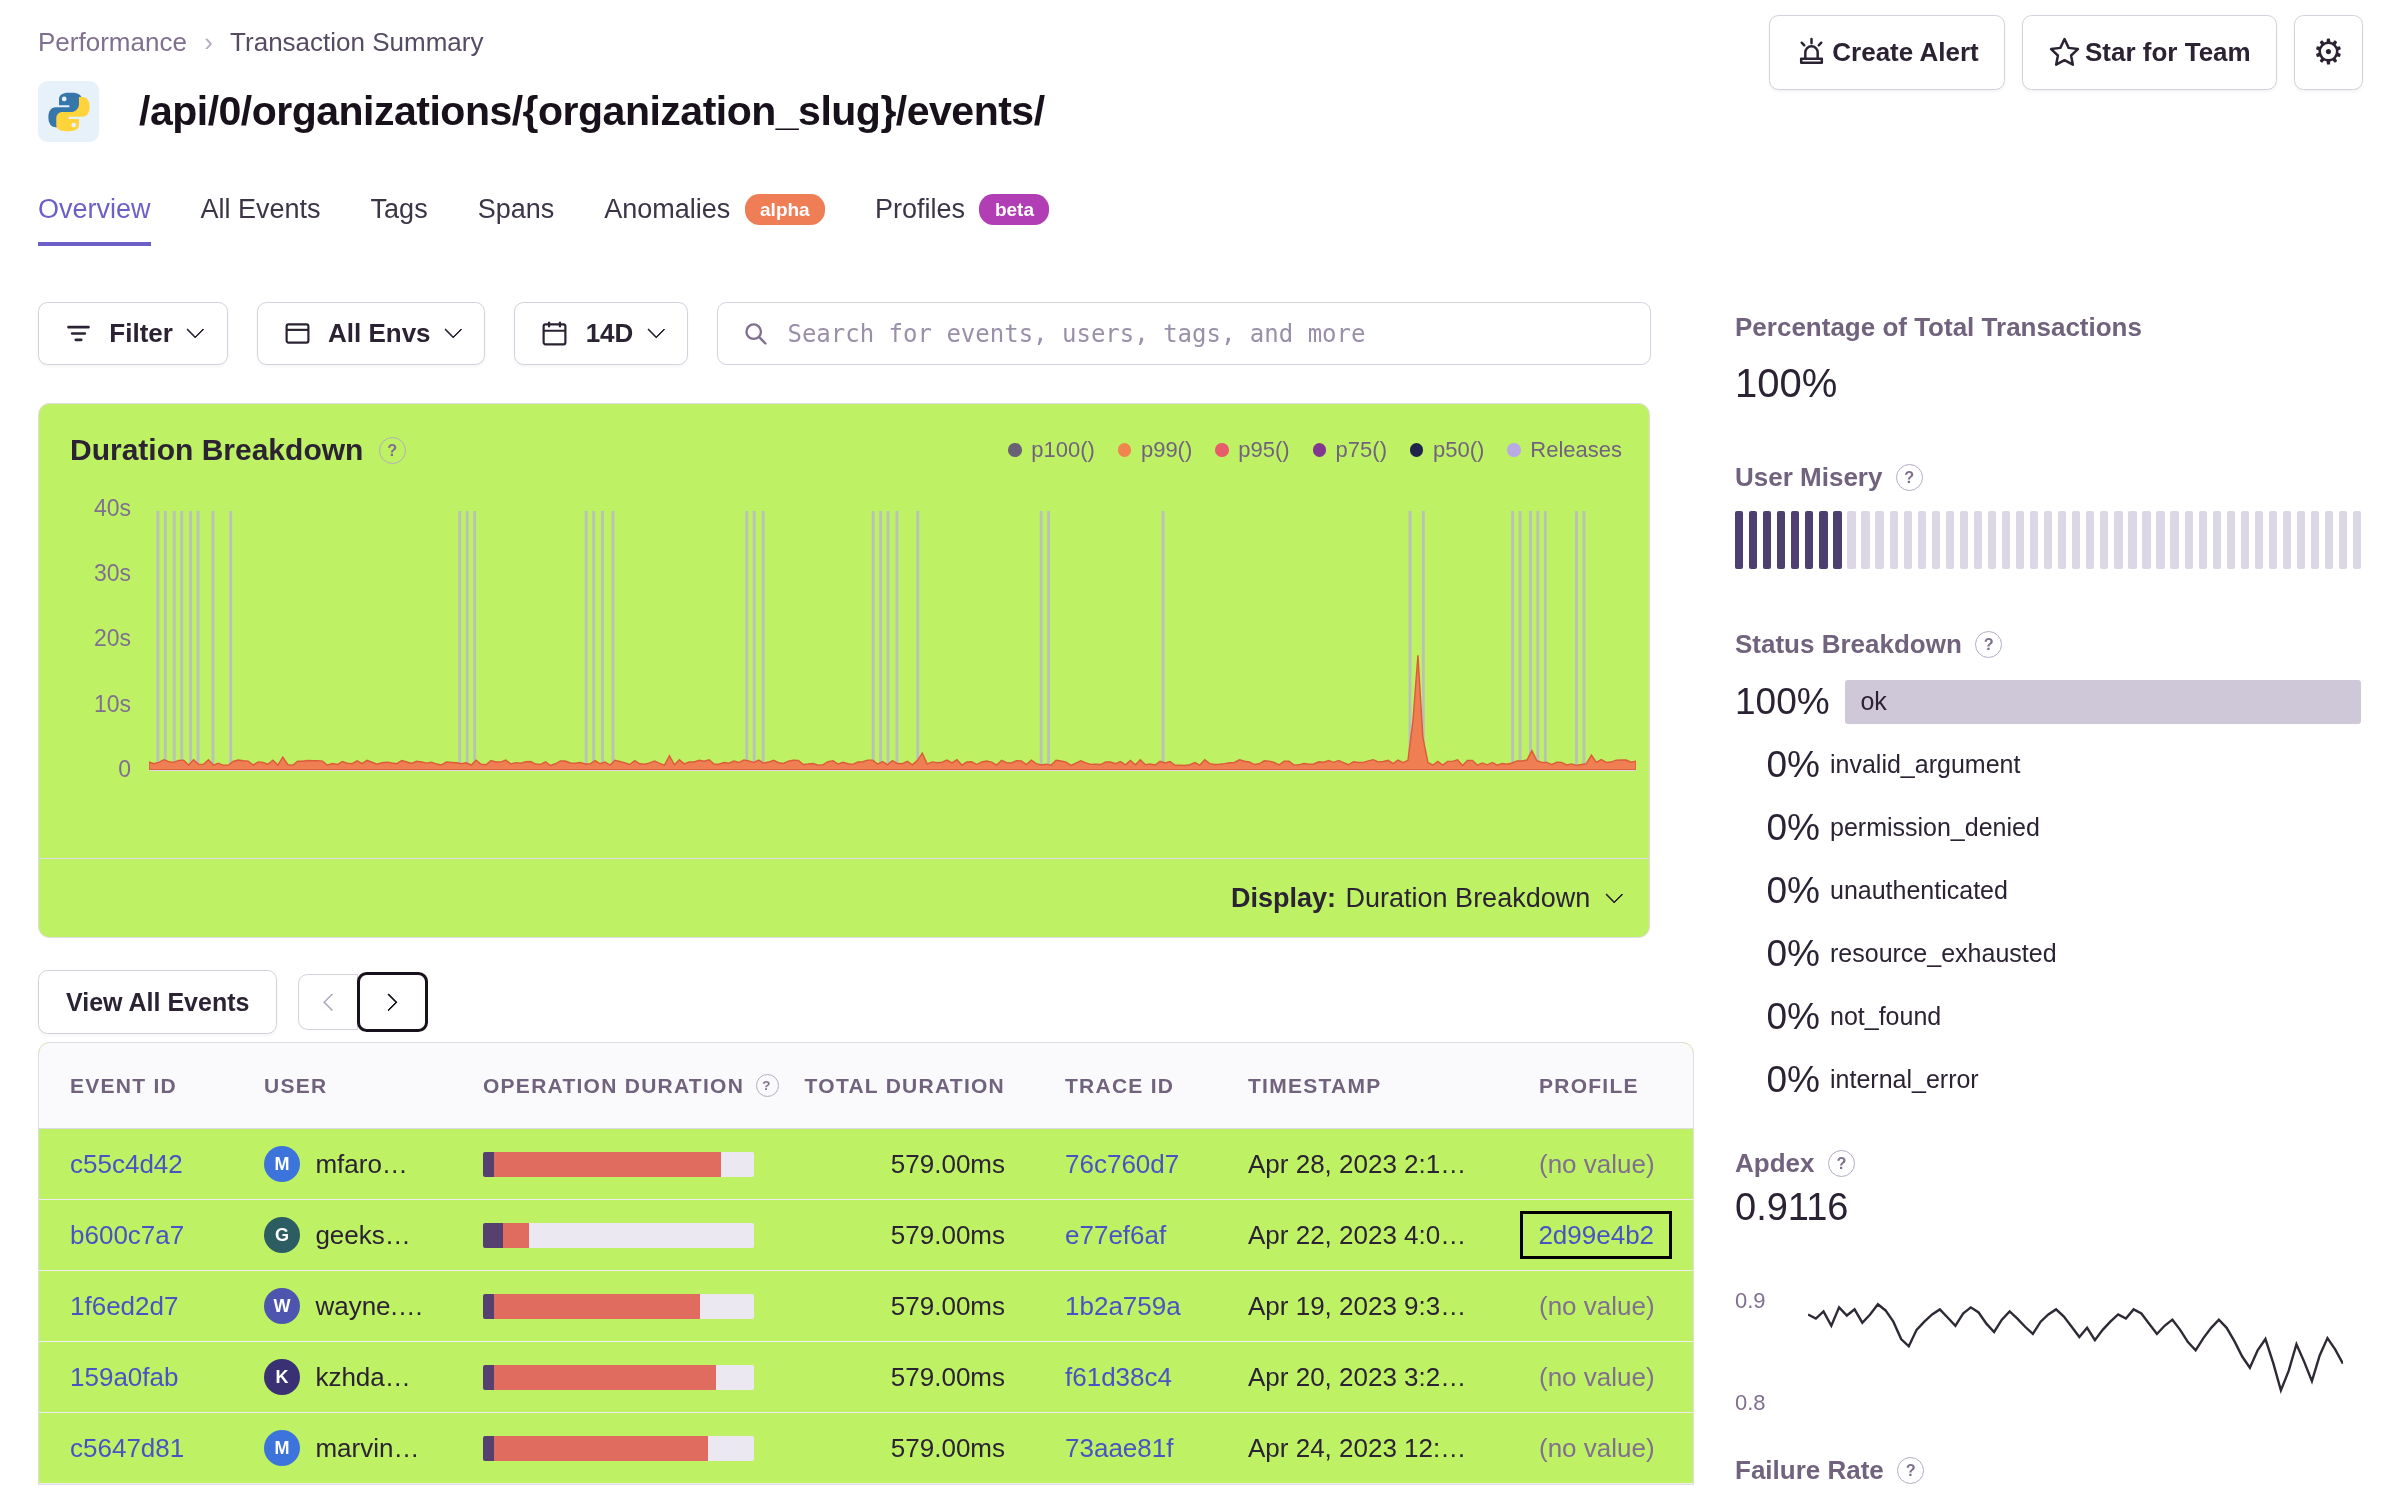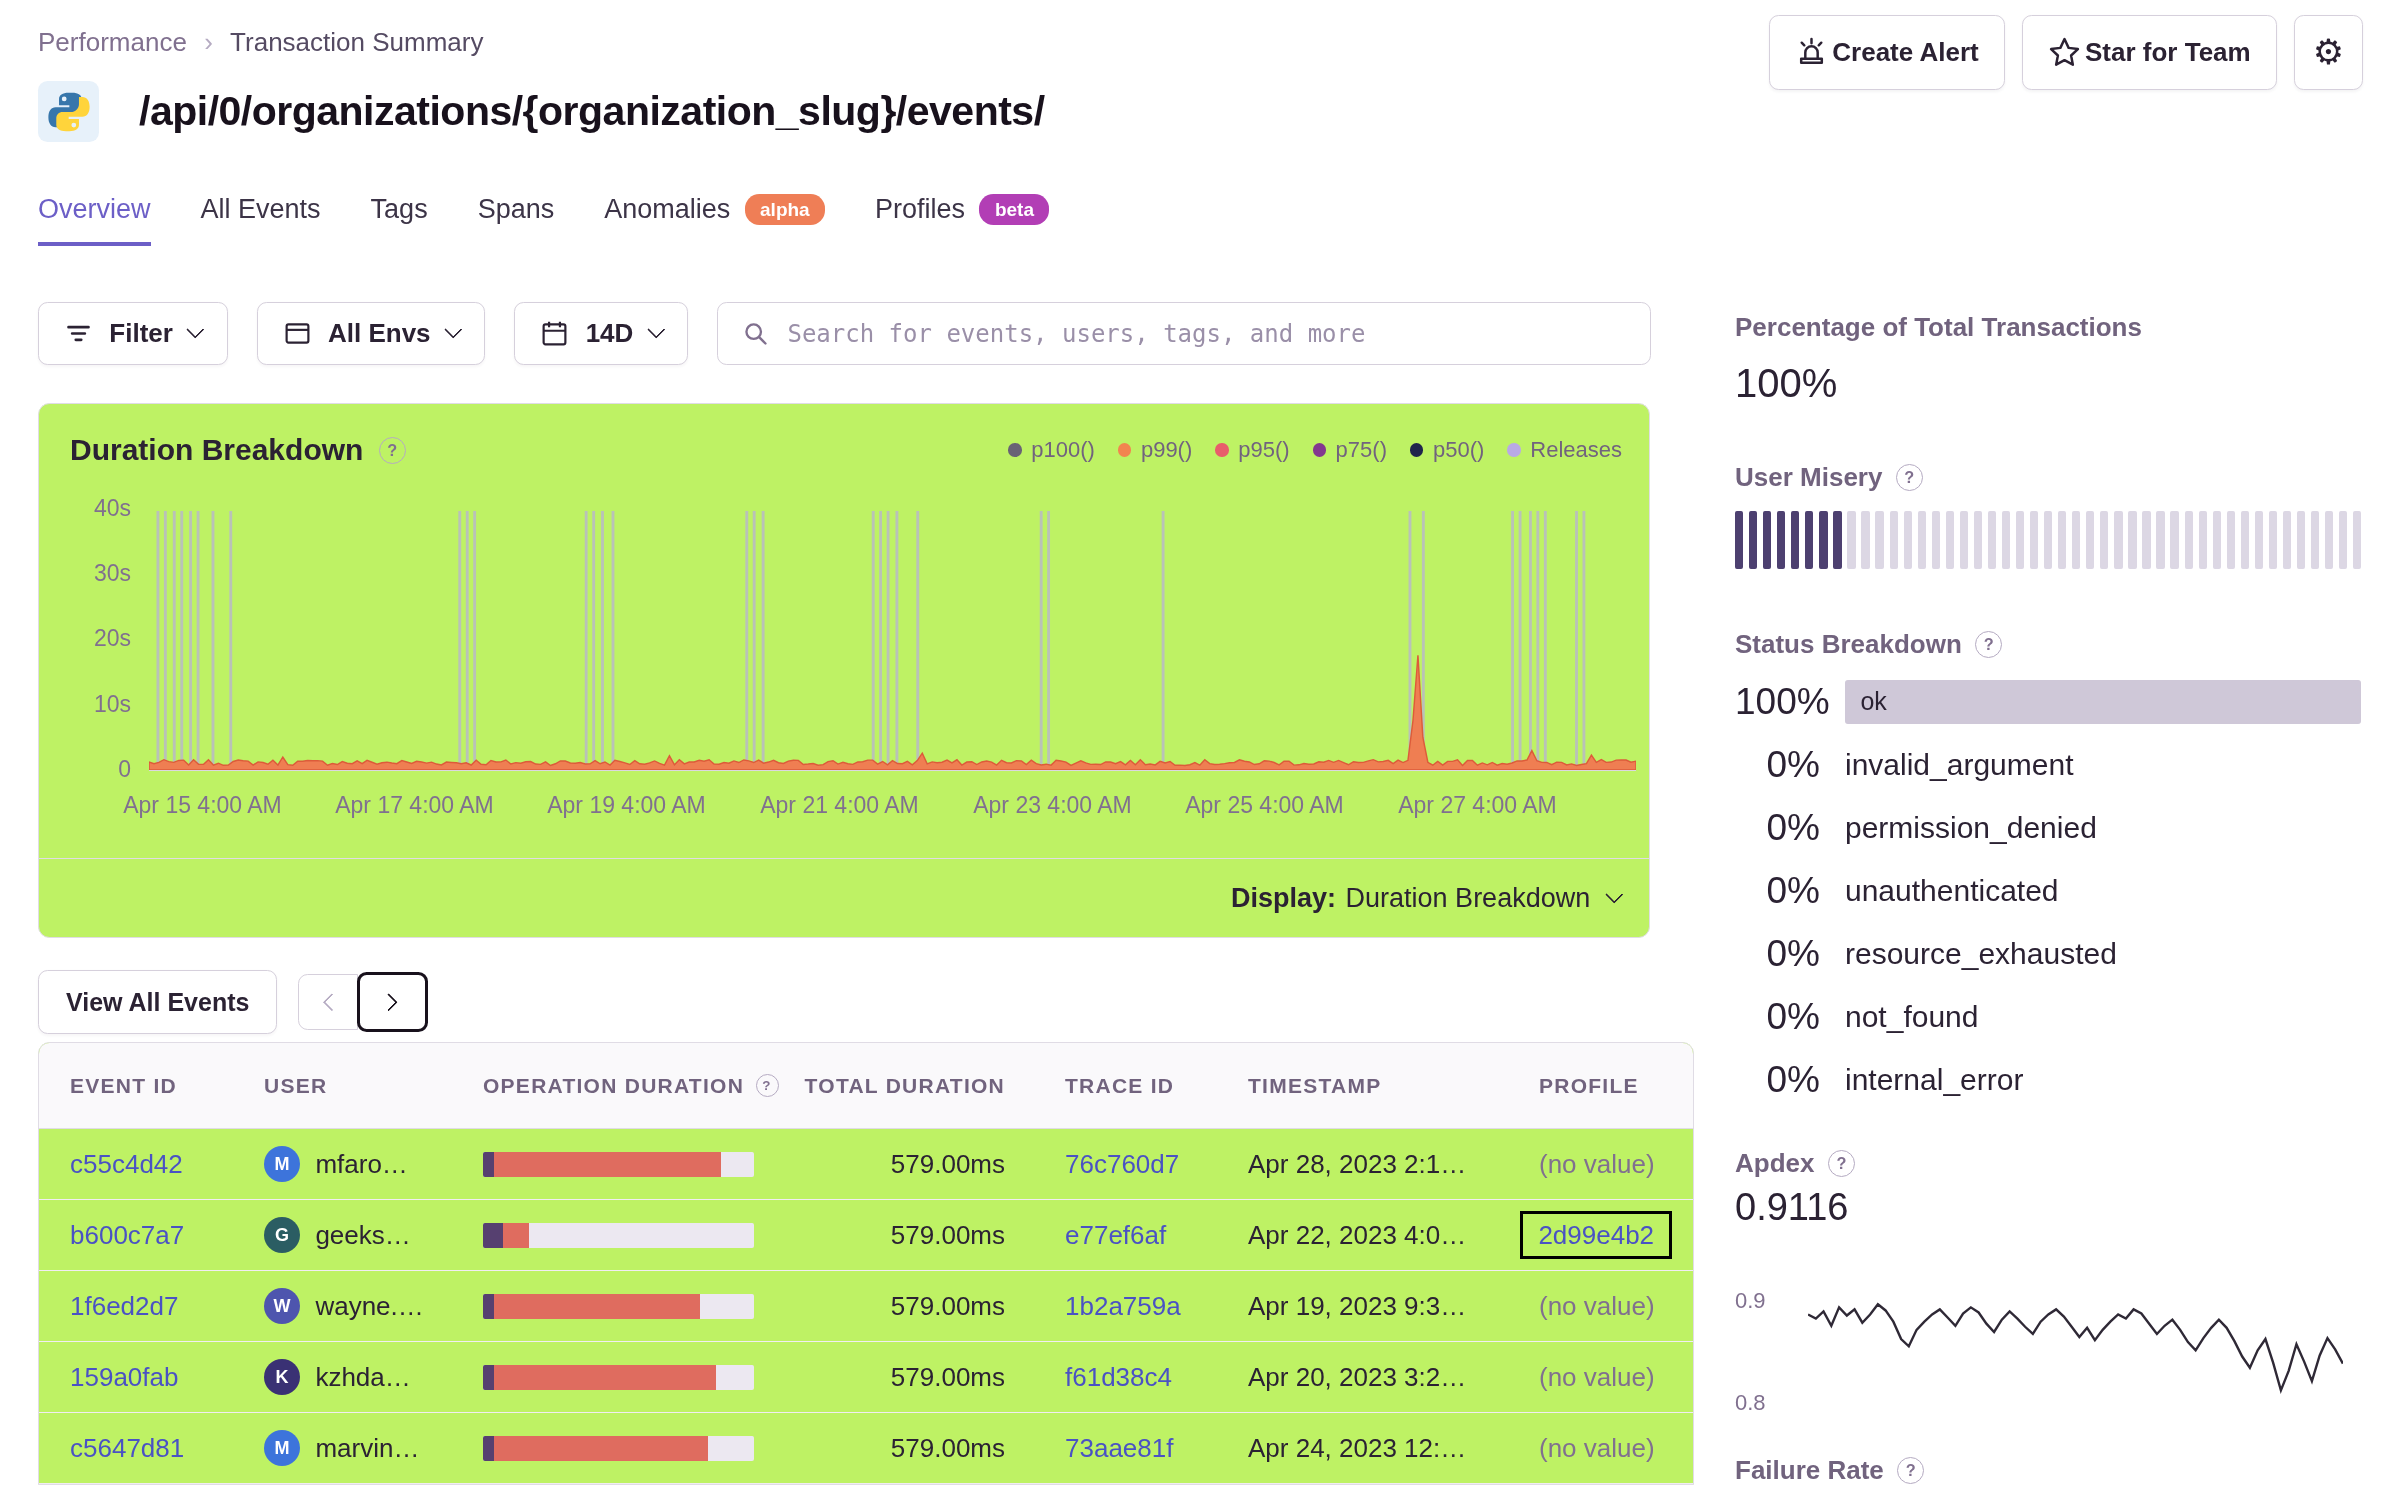--- a/index.html
+++ b/index.html
@@ -88,21 +88,21 @@
 
 
 .sidebar{position:absolute;left:1735px;top:0;width:626px;height:1508px}
 .sb-h{position:absolute;font-size:26px;font-weight:600;color:#71637e;display:flex;gap:13.4px;align-items:center;white-space:nowrap}
 .sb-big{position:absolute;font-size:40px;color:#2b2233}
 .misery{position:absolute;left:0;top:511px;width:626px;height:58px;display:flex;gap:5.8px}
 .mbar{flex:1;border-radius:1.9px}
 .status-rows{position:absolute;left:0;top:670px;width:626px}
 .status-row{height:63px;display:flex;align-items:center}
 .status-pct{width:85px;text-align:right;font-size:37px;color:#2b2233;flex:none}
-.status-name{margin-left:25px;font-size:30px;color:#2b2233}
+.status-name{margin-left:10px;font-size:25px;color:#2b2233}
 .status-bar{flex:1;margin-left:25px;height:44px;background:#cfc8d8;border-radius:2.9px;display:flex;align-items:center;padding-left:15.4px}
 .status-bar .status-name{margin-left:0;font-size:25px}
 .spark{position:absolute;left:0;top:1251px;width:626px;height:173px}
 .spark-label{position:absolute;font-size:22px;color:#80708f;width:58px;text-align:left;left:0}
 .spark svg{position:absolute;left:73px;top:0}
 </style>
 </head>
 <body>
 
 <div class="page">
@@ -282,29 +282,20 @@
         <line x1="1326.6" x2="1326.6" y1="0" y2="271" stroke="#b7a9e6" stroke-width="3" opacity="0.65"></line>
         <line x1="1419.5" x2="1419.5" y1="0" y2="271" stroke="#b7a9e6" stroke-width="3" opacity="0.65"></line>
         <line x1="1427.3" x2="1427.3" y1="0" y2="271" stroke="#b7a9e6" stroke-width="3" opacity="0.65"></line>
         <line x1="1438.1" x2="1438.1" y1="0" y2="271" stroke="#b7a9e6" stroke-width="3" opacity="0.65"></line>
         <line x1="1445.8" x2="1445.8" y1="0" y2="271" stroke="#b7a9e6" stroke-width="3" opacity="0.65"></line>
         <line x1="1453.6" x2="1453.6" y1="0" y2="271" stroke="#b7a9e6" stroke-width="3" opacity="0.65"></line>
         <line x1="1486.1" x2="1486.1" y1="0" y2="271" stroke="#b7a9e6" stroke-width="3" opacity="0.65"></line>
         <line x1="1493.8" x2="1493.8" y1="0" y2="271" stroke="#b7a9e6" stroke-width="3" opacity="0.65"></line>
         <path d="M0 271 L0.0 262.6 L5.2 264.4 L10.3 263.0 L15.5 260.2 L20.6 262.2 L25.8 263.0 L31.0 261.0 L36.1 260.7 L41.3 265.8 L46.4 260.2 L51.6 265.0 L56.8 265.1 L61.9 260.2 L67.1 265.9 L72.2 263.9 L77.4 266.1 L82.6 265.8 L87.7 262.1 L92.9 260.6 L98.0 261.3 L103.2 261.7 L108.4 265.9 L113.5 262.5 L118.7 263.2 L123.8 265.0 L129.0 260.8 L134.2 265.8 L139.3 257.4 L144.5 265.4 L149.6 266.1 L154.8 261.9 L160.0 261.8 L165.1 261.0 L170.3 261.3 L175.4 261.2 L180.6 261.7 L185.8 266.0 L190.9 264.2 L196.1 265.3 L201.2 262.2 L206.4 263.9 L211.6 264.4 L216.7 261.4 L221.9 264.3 L227.0 260.9 L232.2 262.9 L237.4 265.0 L242.5 263.4 L247.7 262.8 L252.8 263.7 L258.0 264.4 L263.2 261.1 L268.3 262.6 L273.5 264.1 L278.6 261.9 L283.8 262.7 L289.0 263.8 L294.1 262.8 L299.3 264.8 L304.4 265.7 L309.6 262.7 L314.8 263.1 L319.9 263.5 L325.1 264.5 L330.2 263.5 L335.4 265.8 L340.6 260.8 L345.7 265.0 L350.9 265.5 L356.0 261.1 L361.2 262.6 L366.4 262.5 L371.5 260.6 L376.7 264.7 L381.8 263.3 L387.0 263.9 L392.2 262.4 L397.3 262.1 L402.5 264.8 L407.6 265.1 L412.8 262.5 L418.0 266.3 L423.1 264.5 L428.3 261.5 L433.4 261.6 L438.6 263.6 L443.8 264.0 L448.9 263.2 L454.1 264.7 L459.2 264.5 L464.4 261.1 L469.6 264.5 L474.7 262.6 L479.9 265.9 L485.0 260.9 L490.2 262.1 L495.4 263.5 L500.5 265.2 L505.7 261.2 L510.8 264.5 L516.0 264.9 L521.2 263.5 L526.3 261.5 L531.5 264.0 L536.6 266.0 L541.8 256.1 L547.0 265.6 L552.1 260.2 L557.3 264.6 L562.4 262.7 L567.6 262.6 L572.8 260.8 L577.9 261.9 L583.1 260.3 L588.2 264.7 L593.4 264.9 L598.6 263.2 L603.7 263.9 L608.9 261.5 L614.0 263.2 L619.2 260.5 L624.4 261.5 L629.5 263.2 L634.7 260.7 L639.8 263.9 L645.0 262.7 L650.2 260.8 L655.3 263.4 L660.5 264.2 L665.6 261.7 L670.8 260.8 L676.0 260.9 L681.1 265.2 L686.3 264.8 L691.4 264.2 L696.6 266.0 L701.8 265.4 L706.9 262.2 L712.1 261.3 L717.2 264.8 L722.4 262.9 L727.6 264.5 L732.7 265.1 L737.9 262.6 L743.0 262.3 L748.2 260.7 L753.4 260.7 L758.5 264.8 L763.7 262.1 L768.8 265.5 L774.0 261.2 L779.2 264.2 L784.3 264.4 L789.5 262.0 L794.6 265.6 L799.8 261.1 L805.0 253.4 L810.1 264.6 L815.3 262.5 L820.4 263.4 L825.6 262.9 L830.8 260.6 L835.9 263.5 L841.1 260.3 L846.2 265.8 L851.4 262.7 L856.6 262.3 L861.7 265.3 L866.9 262.6 L872.0 261.6 L877.2 262.7 L882.4 265.9 L887.5 260.8 L892.7 263.4 L897.8 263.6 L903.0 261.2 L908.2 261.6 L913.3 265.3 L918.5 260.8 L923.6 264.3 L928.8 265.7 L934.0 264.9 L939.1 265.9 L944.3 260.8 L949.4 261.6 L954.6 262.7 L959.8 266.2 L964.9 263.8 L970.1 261.3 L975.2 263.5 L980.4 265.1 L985.6 264.9 L990.7 265.3 L995.9 262.6 L1001.0 262.7 L1006.2 264.4 L1011.4 262.2 L1016.5 265.5 L1021.7 261.0 L1026.8 265.6 L1032.0 260.2 L1037.2 265.4 L1042.3 264.7 L1047.5 265.7 L1052.6 262.0 L1057.8 263.6 L1063.0 262.1 L1068.1 266.1 L1073.3 265.9 L1078.4 266.3 L1083.6 265.5 L1088.8 263.3 L1093.9 265.9 L1099.1 260.2 L1104.2 264.3 L1109.4 265.3 L1114.6 265.0 L1119.7 264.3 L1124.9 263.4 L1130.0 263.1 L1135.2 260.3 L1140.4 261.9 L1145.5 262.6 L1150.7 265.3 L1155.8 264.5 L1161.0 261.4 L1166.2 261.7 L1171.3 263.2 L1176.5 265.7 L1181.6 261.8 L1186.8 261.7 L1192.0 265.9 L1197.1 265.6 L1202.3 264.3 L1207.4 264.9 L1212.6 264.7 L1217.8 262.4 L1222.9 262.9 L1228.1 261.0 L1233.2 263.0 L1238.4 261.0 L1243.6 263.2 L1248.7 265.5 L1253.9 262.3 L1259.0 263.1 L1264.2 263.0 L1269.4 261.5 L1274.5 260.2 L1279.7 262.5 L1284.8 262.1 L1290.0 260.9 L1295.2 264.3 L1300.3 260.7 L1305.5 263.2 L1310.6 260.9 L1315.8 219.5 L1321.0 150.9 L1326.1 236.7 L1331.3 262.9 L1336.4 266.0 L1341.6 262.0 L1346.8 265.8 L1351.9 262.0 L1357.1 262.0 L1362.2 260.4 L1367.4 266.2 L1372.6 261.1 L1377.7 261.1 L1382.9 266.0 L1388.0 263.6 L1393.2 265.6 L1398.4 263.1 L1403.5 265.9 L1408.7 264.2 L1413.8 265.0 L1419.0 263.7 L1424.2 261.5 L1429.3 261.5 L1434.5 260.6 L1439.6 250.7 L1444.8 261.3 L1450.0 263.0 L1455.1 263.1 L1460.3 265.5 L1465.4 262.8 L1470.6 263.0 L1475.8 265.7 L1480.9 264.6 L1486.1 266.2 L1491.2 265.2 L1496.4 264.3 L1501.6 255.4 L1506.7 263.0 L1511.9 260.2 L1517.0 263.0 L1522.2 262.7 L1527.4 260.7 L1532.5 260.6 L1537.7 260.6 L1542.8 262.8 L1548.0 261.7 L1548 271 Z" fill="#ef7e52" stroke="#dd5b3a" stroke-width="1.5"></path>
       </svg>
-    <div class="x-axis">
-        <span class="xtick" style="left: 58px;">Apr 15 4:00 AM</span>
-        <span class="xtick" style="left: 270px;">Apr 17 4:00 AM</span>
-        <span class="xtick" style="left: 482px;">Apr 19 4:00 AM</span>
-        <span class="xtick" style="left: 695px;">Apr 21 4:00 AM</span>
-        <span class="xtick" style="left: 908px;">Apr 23 4:00 AM</span>
-        <span class="xtick" style="left: 1120px;">Apr 25 4:00 AM</span>
-        <span class="xtick" style="left: 1333px;">Apr 27 4:00 AM</span>
-      </div>
     <div class="panel-divider"></div>
     <div class="panel-footer">
       <span class="disp-label">Display:</span>
       <button class="disp-btn">
         <span>Duration Breakdown</span>
         <span class="chev"></span>
       </button>
     </div>
   </section>
 

